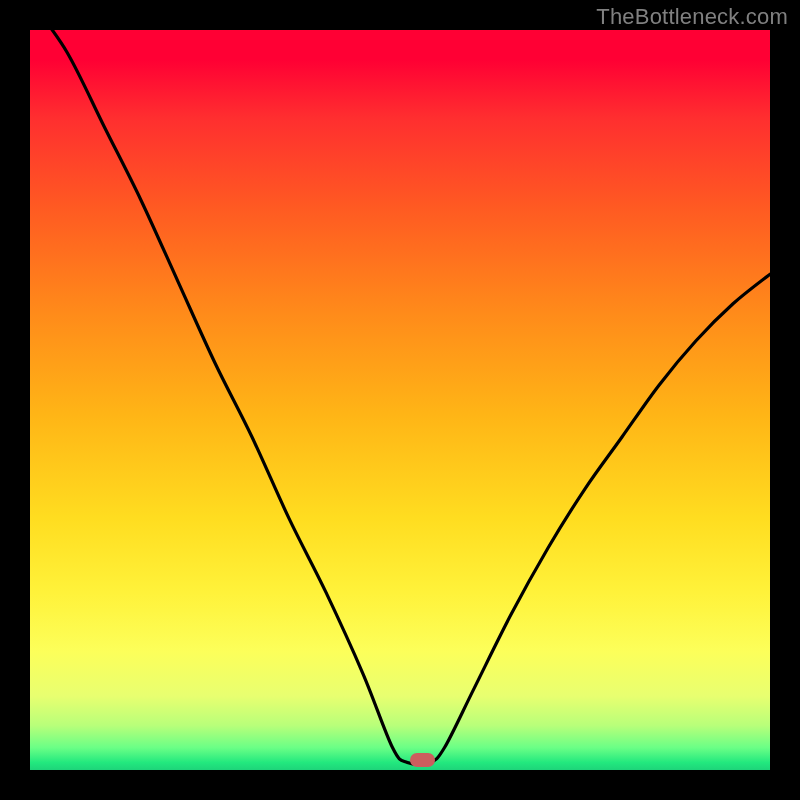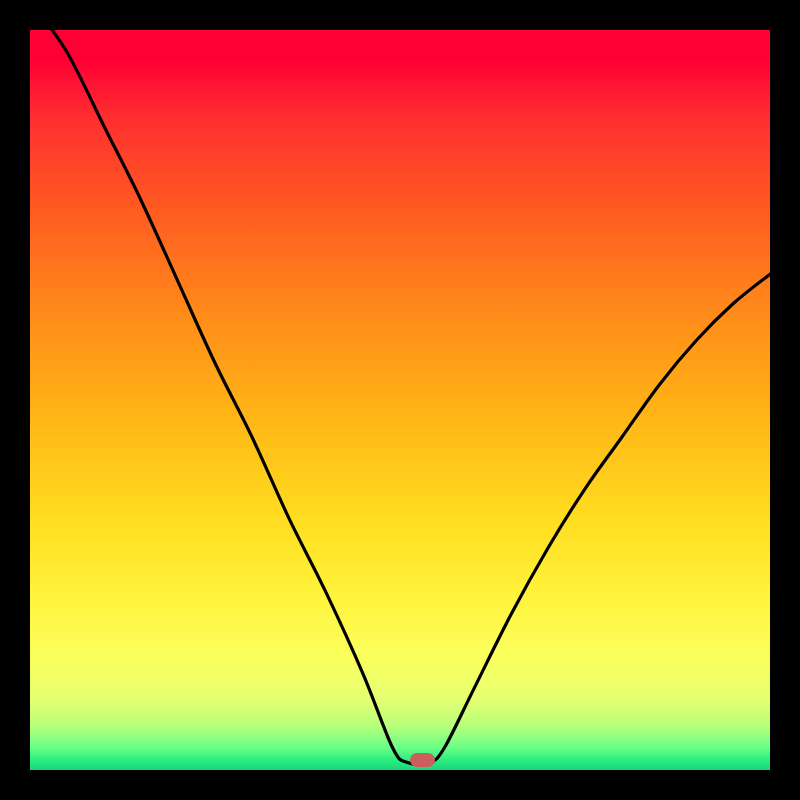--- a/index.html
+++ b/index.html
@@ -73,20 +73,21 @@
     border-radius: 7px;
     z-index: 20;
     background: #cc5e5e;
   }
 </style>
 </head>
 <body>
 
 <div class="container">
 
+  <div class="watermark">TheBottleneck.com</div>
 
   <div class="plot">
     <div class="gradient"></div>
 
     <svg class="curve-svg" viewBox="0 0 740 740" preserveAspectRatio="none">
       <path d="M 0.0 -29.6 C 6.2 -21.0, 24.7 1.2, 37.0 22.2 C 49.3 43.2, 61.7 71.5, 74.0 96.2 C 86.3 120.9, 98.7 144.3, 111.0 170.2 C 123.3 196.1, 135.7 224.5, 148.0 251.6 C 160.3 278.7, 172.7 307.1, 185.0 333.0 C 197.3 358.9, 209.7 381.1, 222.0 407.0 C 234.3 432.9, 246.7 462.5, 259.0 488.4 C 271.3 514.3, 283.7 536.5, 296.0 562.4 C 308.3 588.3, 321.9 617.9, 333.0 643.8 C 344.1 669.7, 355.2 703.0, 362.6 717.8 C 370.0 732.6, 371.2 730.1, 377.4 732.6 C 383.6 735.1, 393.4 735.1, 399.6 732.6 C 405.8 730.1, 407.0 730.1, 414.4 717.8 C 421.8 705.5, 432.9 680.8, 444.0 658.6 C 455.1 636.4, 468.7 608.0, 481.0 584.6 C 493.3 561.2, 505.7 539.0, 518.0 518.0 C 530.3 497.0, 542.7 477.3, 555.0 458.8 C 567.3 440.3, 579.7 424.3, 592.0 407.0 C 604.3 389.7, 616.7 371.2, 629.0 355.2 C 641.3 339.2, 653.7 324.4, 666.0 310.8 C 678.3 297.2, 690.7 284.9, 703.0 273.8 C 715.3 262.7, 733.8 249.1, 740.0 244.2" fill="none" stroke="#000000" stroke-width="3.2" stroke-linecap="round" stroke-linejoin="round"></path>
     </svg>
 
     <div class="marker" style="left:380px;top:723px;width:25px;height:14px;background:#cc5e5e;"></div>
   </div>

